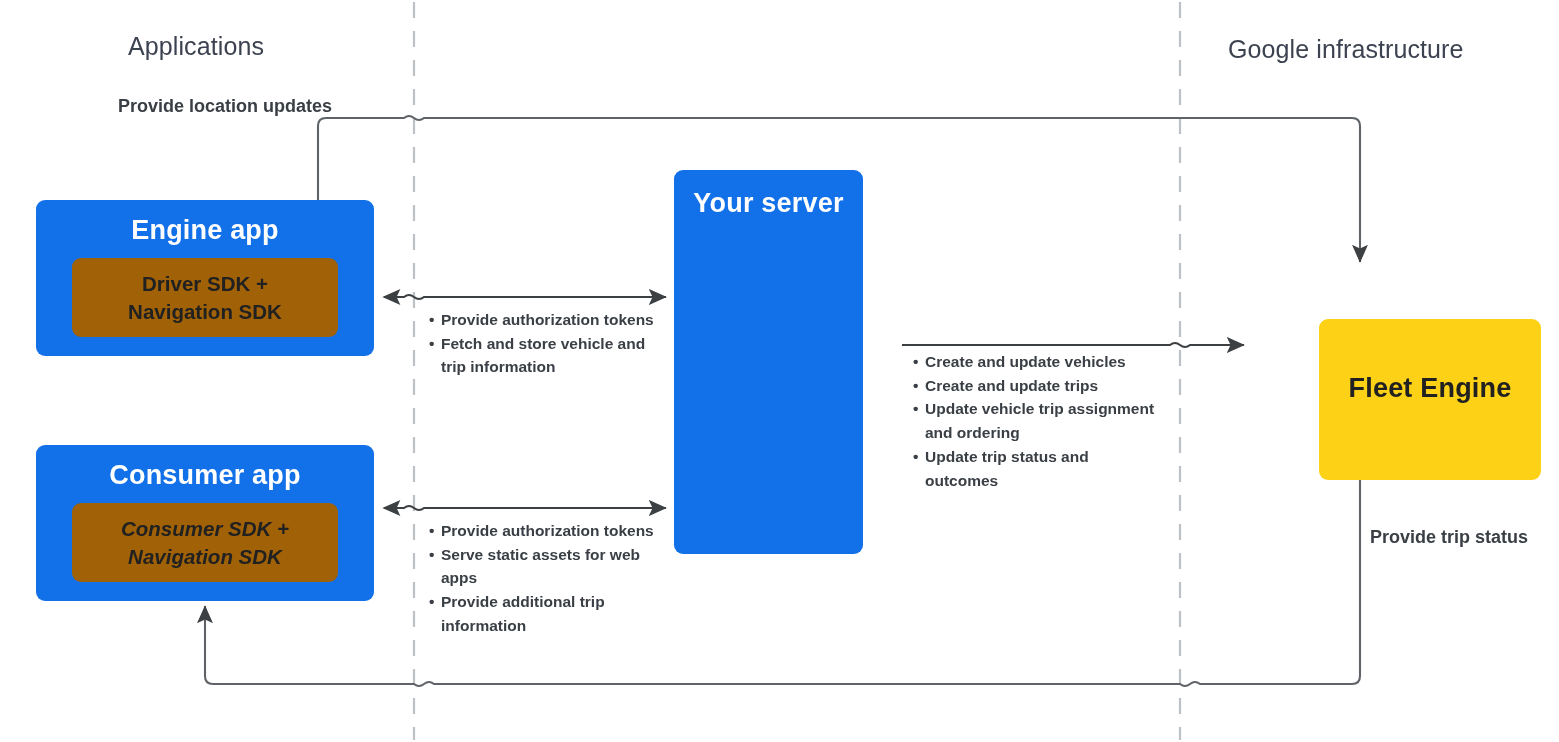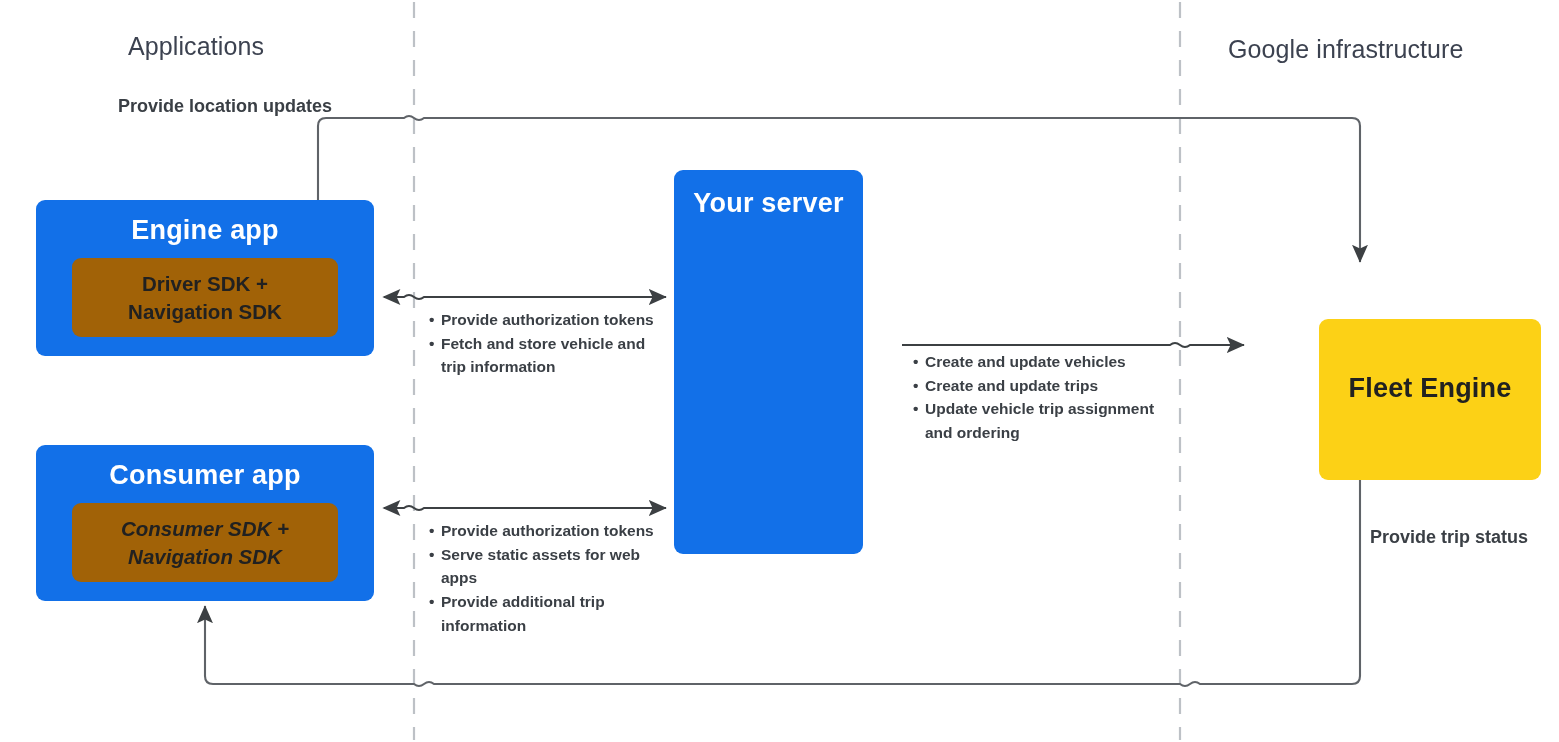--- a/index.html
+++ b/index.html
@@ -196,15 +196,16 @@
   <div class="bullet-list" id="bullets-consumer-server" style="left:429px; top:519px; width:228px;">
       <div class="bullet-item">Provide authorization tokens</div>
       <div class="bullet-item">Serve static assets for web apps</div>
       <div class="bullet-item">Provide additional trip information</div>
     </div>
 
   <div class="bullet-list" id="bullets-server-fleetengine" style="left:913px; top:350px; width:250px;">
       <div class="bullet-item">Create and update vehicles</div>
       <div class="bullet-item">Create and update trips</div>
       <div class="bullet-item">Update vehicle trip assignment and ordering</div>
+      <div class="bullet-item">Update trip status and outcomes</div>
     </div>
 
 </div>
 
 </body></html>

